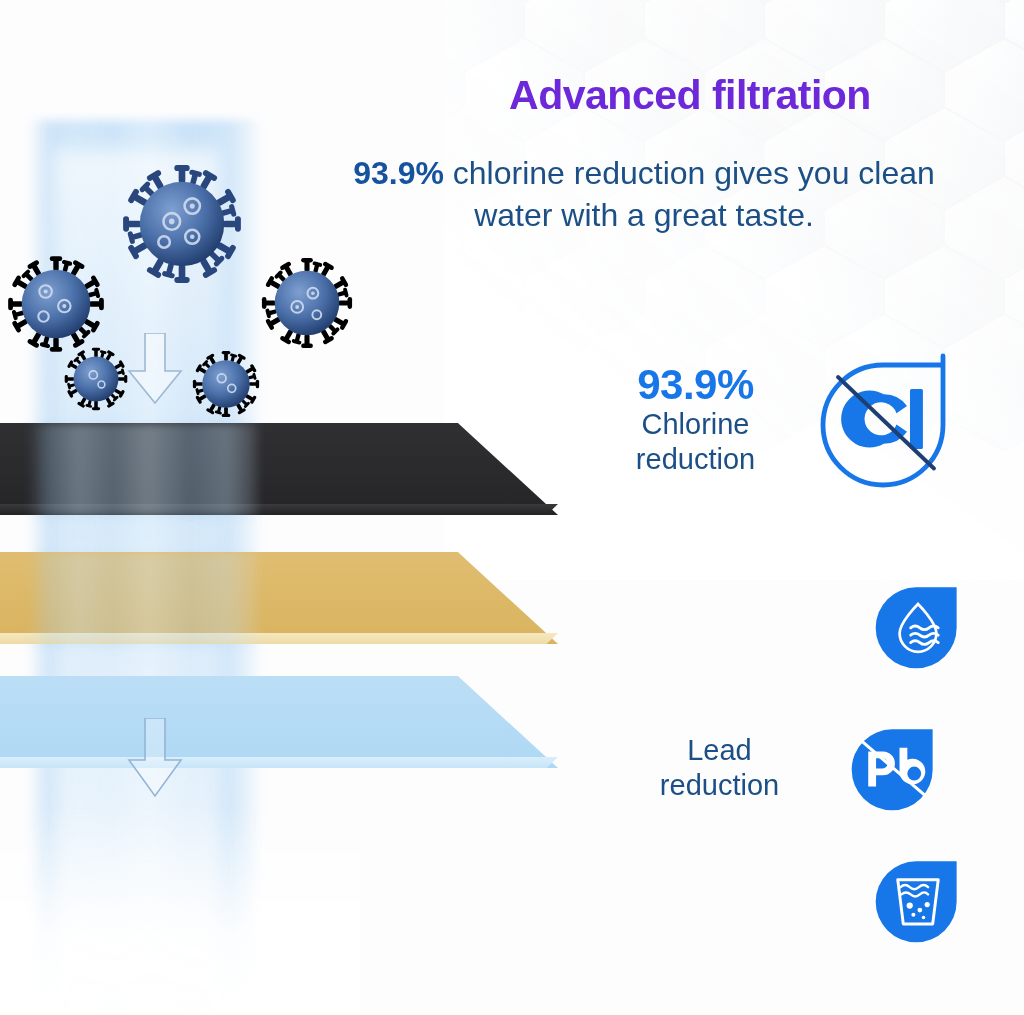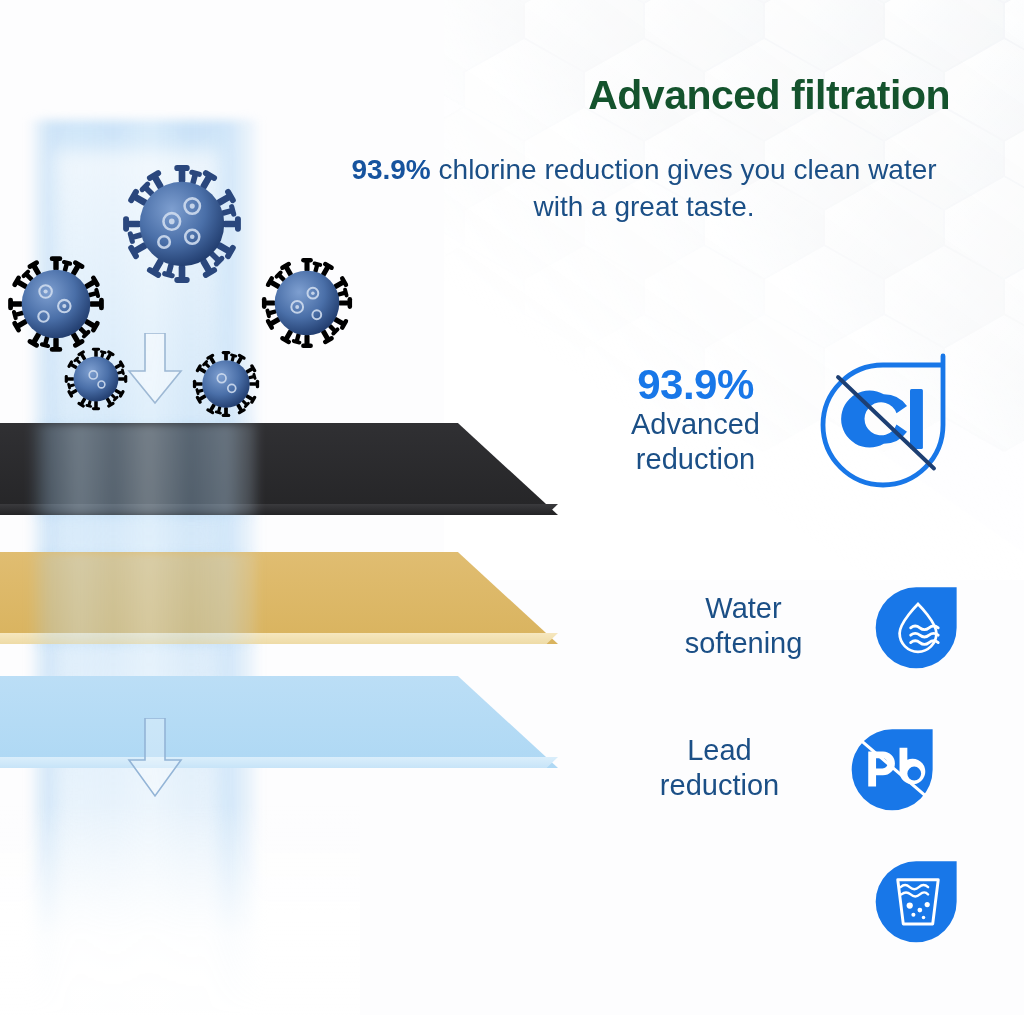--- a/index.html
+++ b/index.html
@@ -87,33 +87,33 @@
   .layer .lip {
     position:absolute;
     left:0; width:100%; height:11px;
   }
 
   
   .headline {
     position:absolute;
     left:430px; top:74px;
     width:520px;
-    text-align:right;
+    text-align:center;
     font-size:41px;
     font-weight:bold;
     letter-spacing:-.5px;
-    color:#14532d;
+    color:#6d28d9;
     line-height:1.05;
   }
   .subhead {
     position:absolute;
     left:328px; top:152px;
     width:632px;
     text-align:center;
-    font-size:28px;
+    font-size:32px;
     color:#1b4f86;
     line-height:1.32;
   }
   .subhead .pct {
     font-weight:bold;
     color:#16539e;
   }
 
   
   .feature {
@@ -418,43 +418,39 @@
     <div class="water-bottom-fade"></div>
   </div>
 
   <h1 class="headline">Advanced filtration</h1>
 
   <p class="subhead"><span class="pct">93.9%</span><span> chlorine reduction gives you clean water with a great taste.</span></p>
 
   <div class="feature" id="feature-chlorine">
     <div class="flabel">
       <span class="bignum">93.9%</span>
-      <span>Advanced</span><br>
+      <span>Chlorine</span><br>
       <span>reduction</span>
     </div>
     <div class="ficon">
       <svg width="150" height="150" viewBox="0 0 100 100" aria-hidden="true">
 
         <path d="M88 6 L88 52 A40 40 0 1 1 48 12 L88 12 Z" transform="translate(-2,2)" fill="none" stroke="#1877e8" stroke-width="3.2" stroke-linejoin="round"></path>
 
         <g fill="#1877e8">
           <path d="M46.5 33.5 a19 19 0 1 0 0 33 a19 19 0 0 0 15.5 -8 l-7 -4.8 a11 11 0 1 1 0 -7.6 l7 -4.8 a19 19 0 0 0 -15.5 -7.8 Z"></path>
           <rect x="64" y="30" width="8.6" height="40" rx="1"></rect>
         </g>
 
         <line x1="16" y1="22" x2="80" y2="83" stroke="#1d3f73" stroke-width="2.6" stroke-linecap="round"></line>
       </svg>
     </div>
   </div>
 
   <div class="feature" id="feature-softening">
-    <div class="flabel">
-      <span>Water</span><br>
-      <span>softening</span>
-    </div>
     <div class="ficon">
       <svg width="92" height="92" viewBox="0 0 100 100" aria-hidden="true">
         <path d="M92 4 L92 52 A44 44 0 1 1 48 8 L92 8 Z" fill="#1877e8"></path>
 
         <path d="M50 26 C50 26 70 46 70 58 A20 20 0 0 1 30 58 C30 46 50 26 50 26 Z" fill="none" stroke="#ffffff" stroke-width="3"></path>
 
         <g stroke="#ffffff" stroke-width="3" fill="none" stroke-linecap="round">
           <path d="M42 52 q5 -4 10 0 t10 0 t10 0"></path>
           <path d="M42 60 q5 -4 10 0 t10 0 t10 0"></path>
           <path d="M42 68 q5 -4 10 0 t10 0 t10 0"></path>

